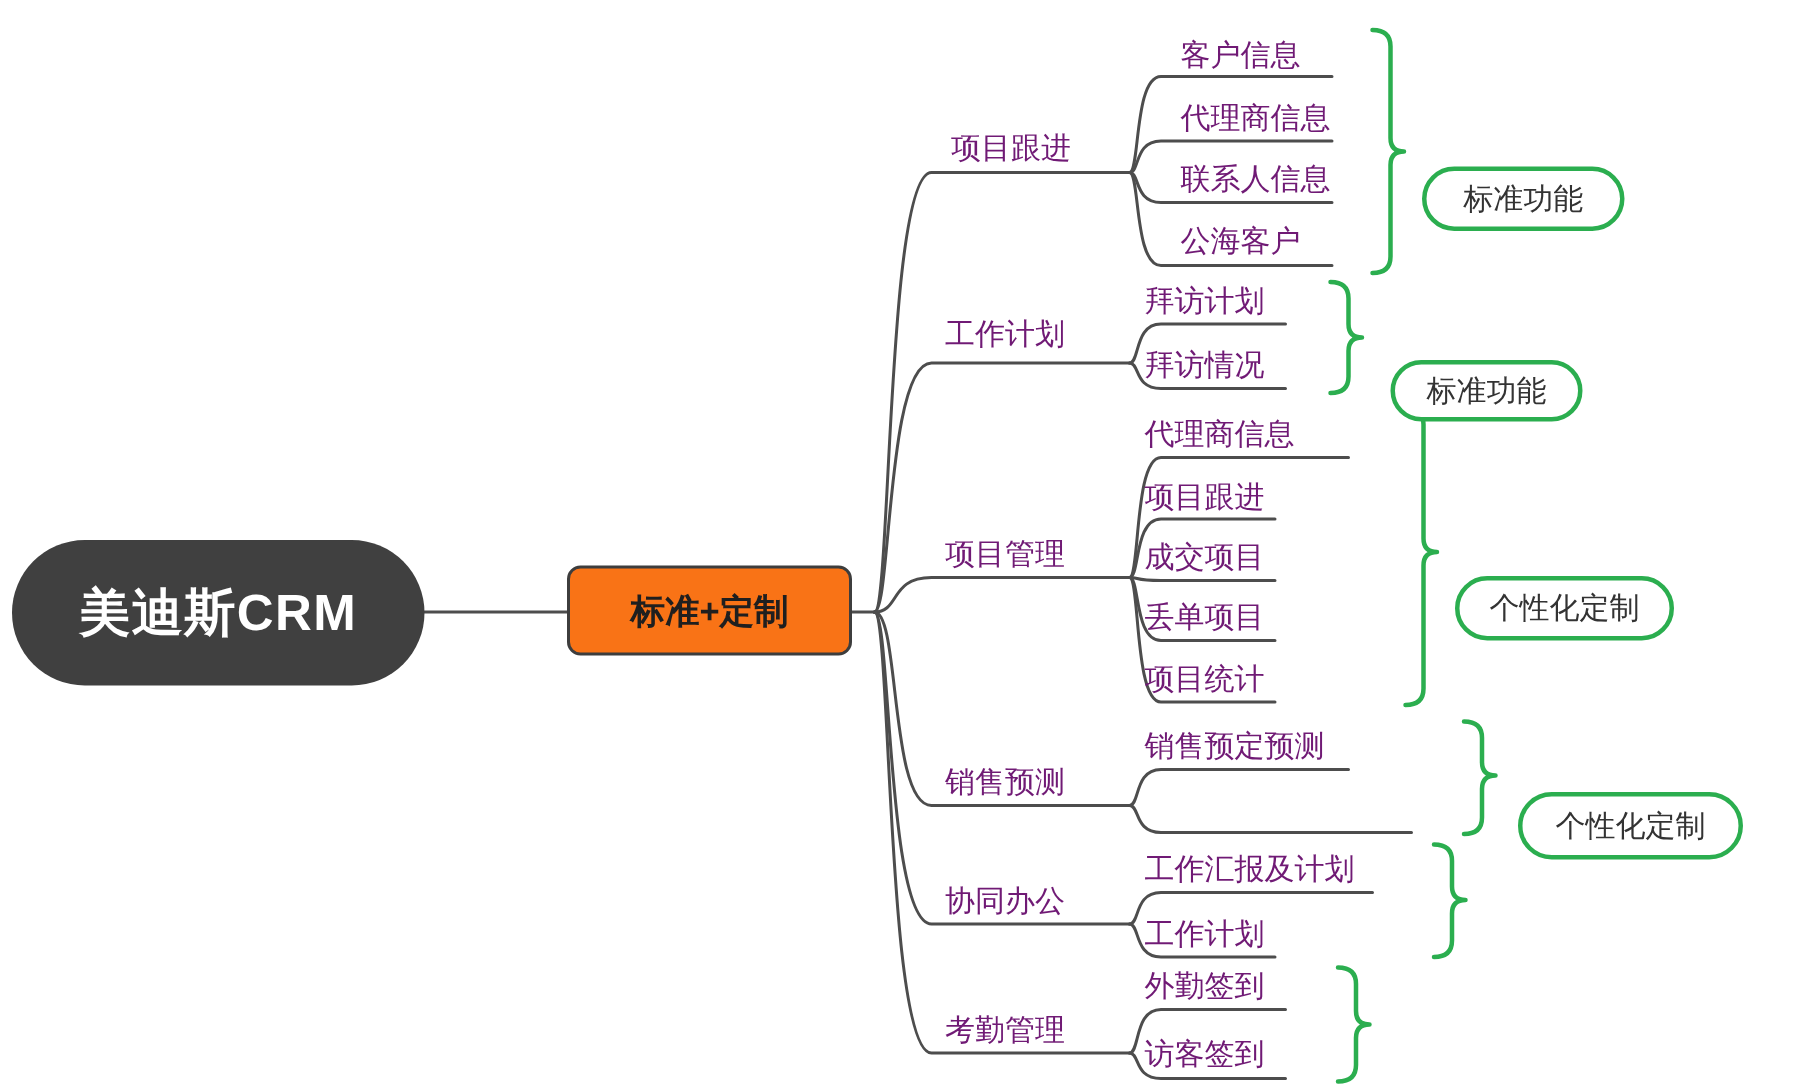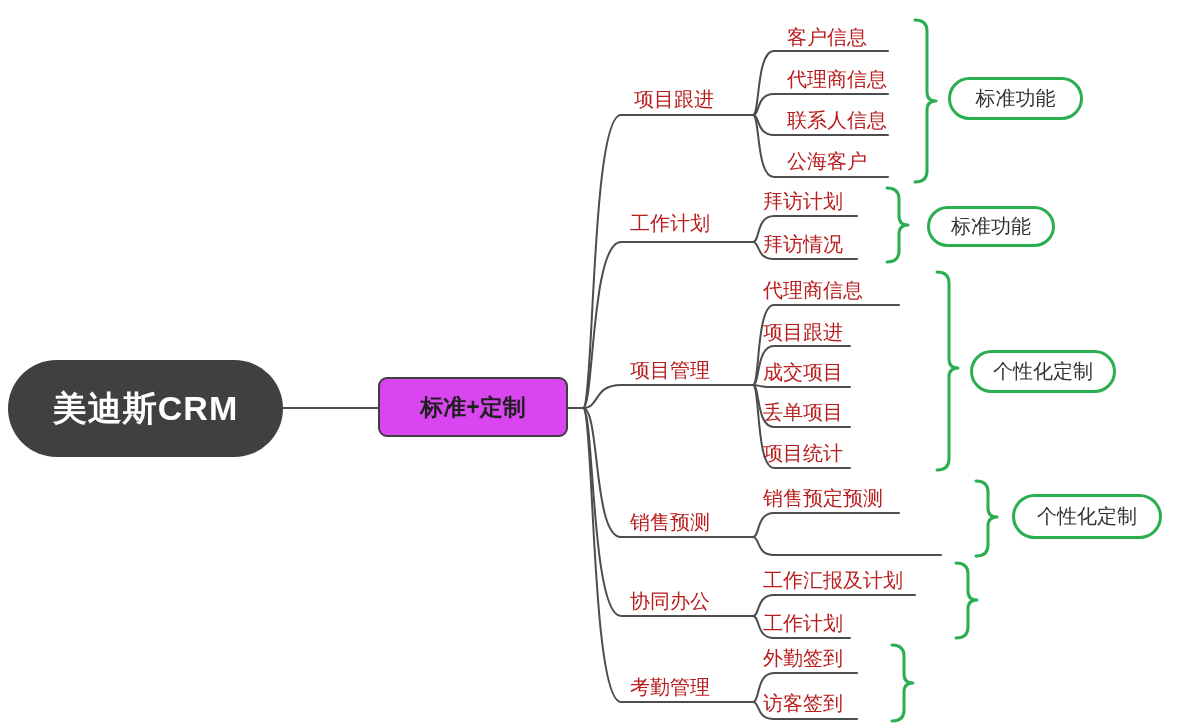--- a/index.html
+++ b/index.html
@@ -9,30 +9,30 @@
   }
   .links{position:absolute;left:0;top:0;}
   .node-root{
     position:absolute;left:8px;top:360px;width:275px;height:97px;
     background:#404040;border-radius:49px;color:#ffffff;
     font-size:34px;font-weight:bold;display:flex;align-items:center;justify-content:center;
     letter-spacing:1px;
   }
   .node-topic{
     position:absolute;left:378px;top:377px;width:190px;height:60px;box-sizing:border-box;
-    background:#d946ef;border:2px solid #3d3d3d;border-radius:9px;color:#1f1f1f;
+    background:#f97316;border:2px solid #3d3d3d;border-radius:9px;color:#1f1f1f;
     font-size:23px;font-weight:bold;display:flex;align-items:center;justify-content:center;
   }
   .lbl{
-    position:absolute;font-size:20px;color:#b91c1c;line-height:22px;white-space:nowrap;
+    position:absolute;font-size:20px;color:#701a75;line-height:22px;white-space:nowrap;
   }
   .pill{
     position:absolute;box-sizing:border-box;background:#ffffff;
     border:3px solid #2BAE4F;border-radius:24px;color:#333333;font-size:20px;
-    display:flex;align-items:center;justify-content:center;white-space:nowrap;
+    display:flex;align-items:center;justify-content:center;white-space:nowrap;margin-top:34px;
   }
 </style>
 </head>
 <body>
 
 <div class="canvas">
 
   <svg class="links" width="1200" height="728" viewBox="0 0 1200 728" aria-hidden="true">
     <g stroke="#4d4d4d" stroke-width="2" fill="none" stroke-linecap="round">
 

